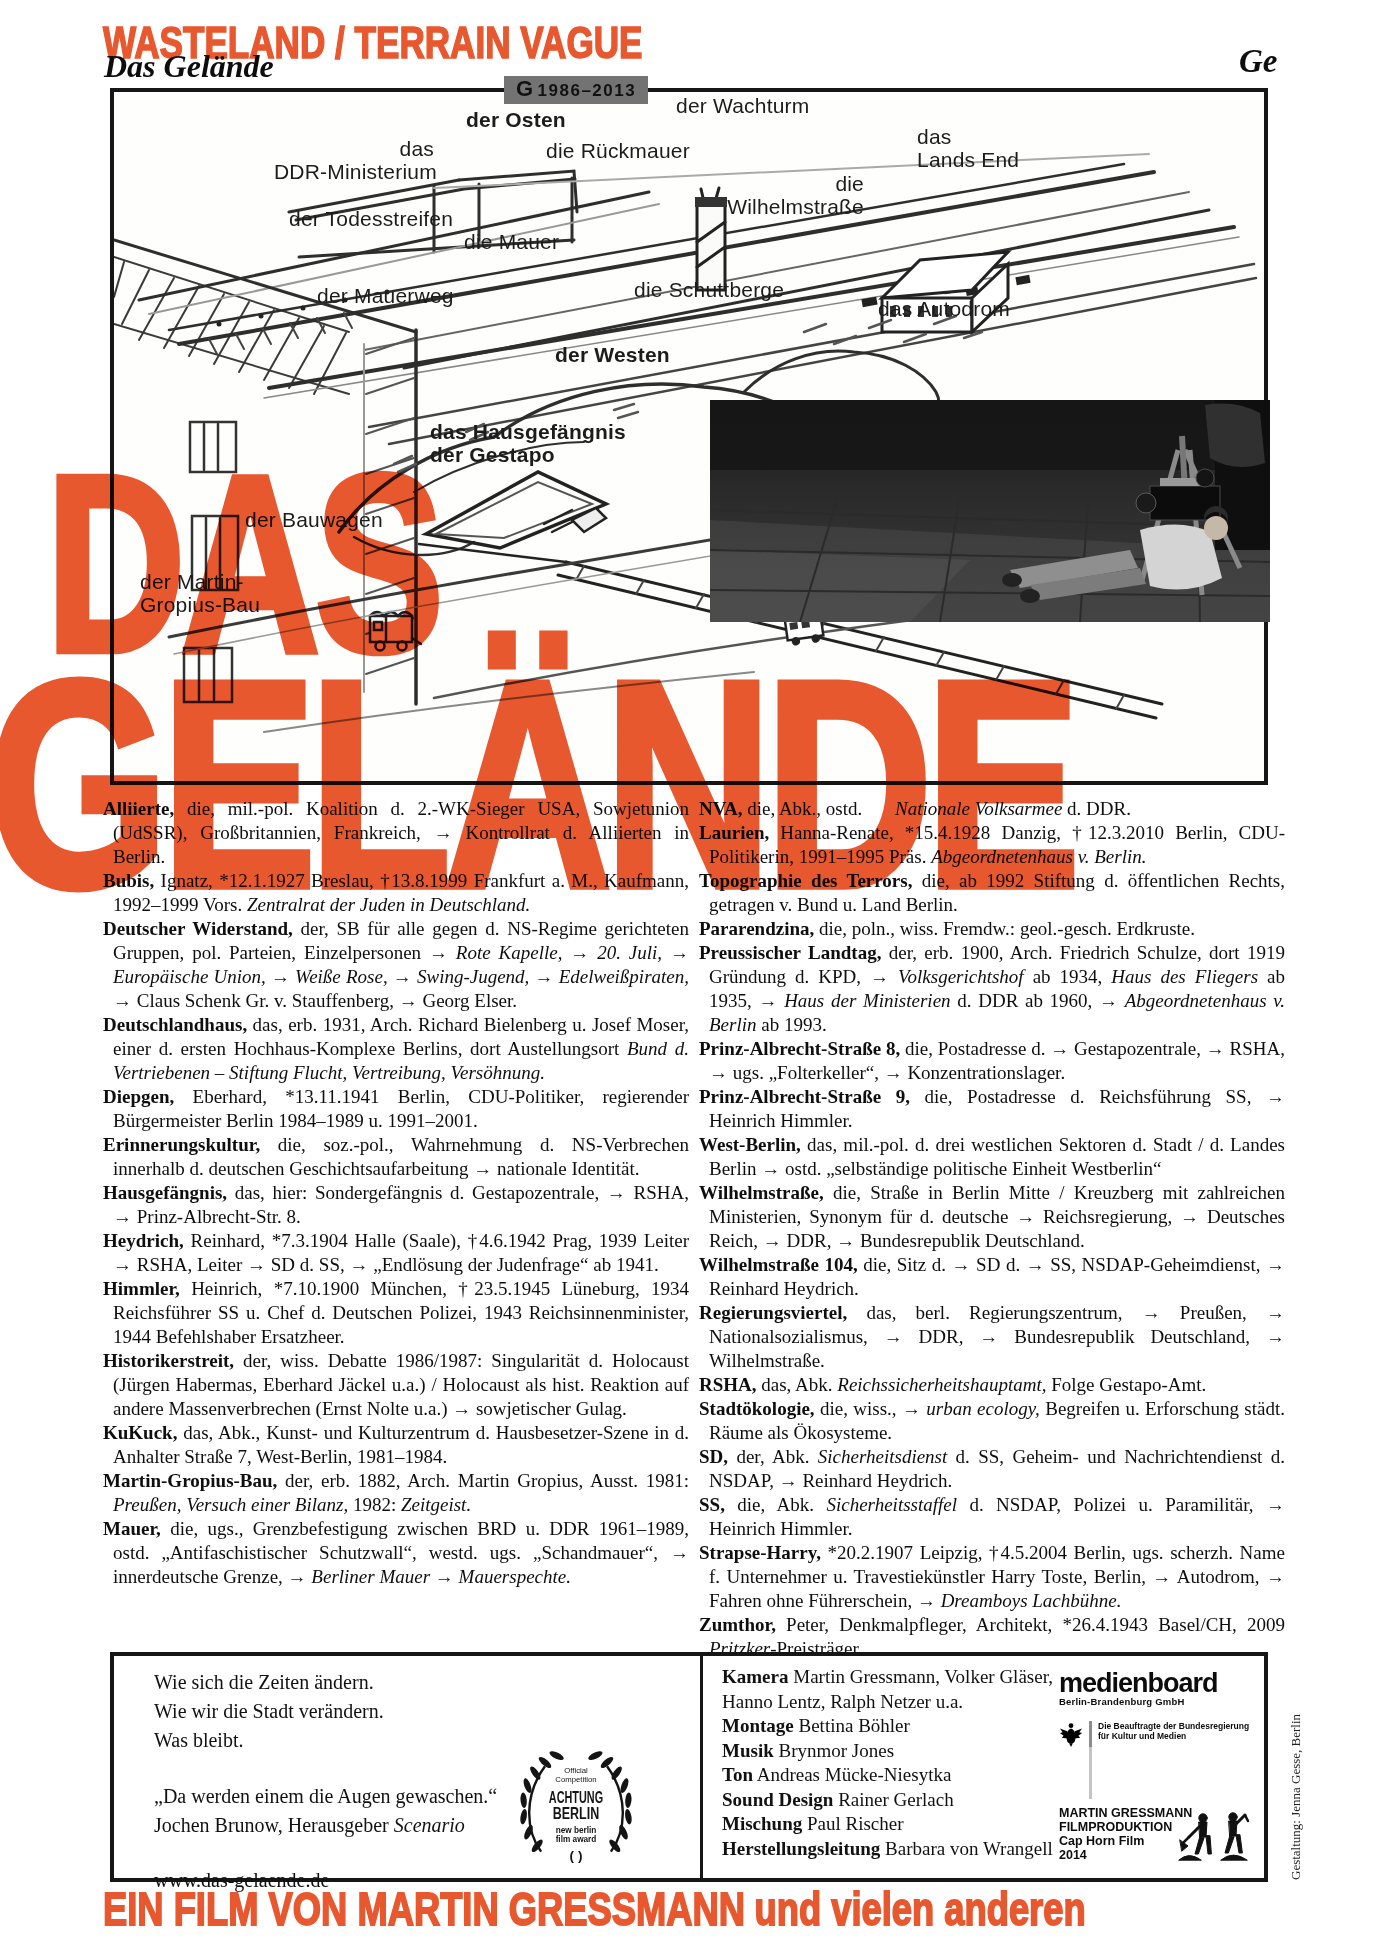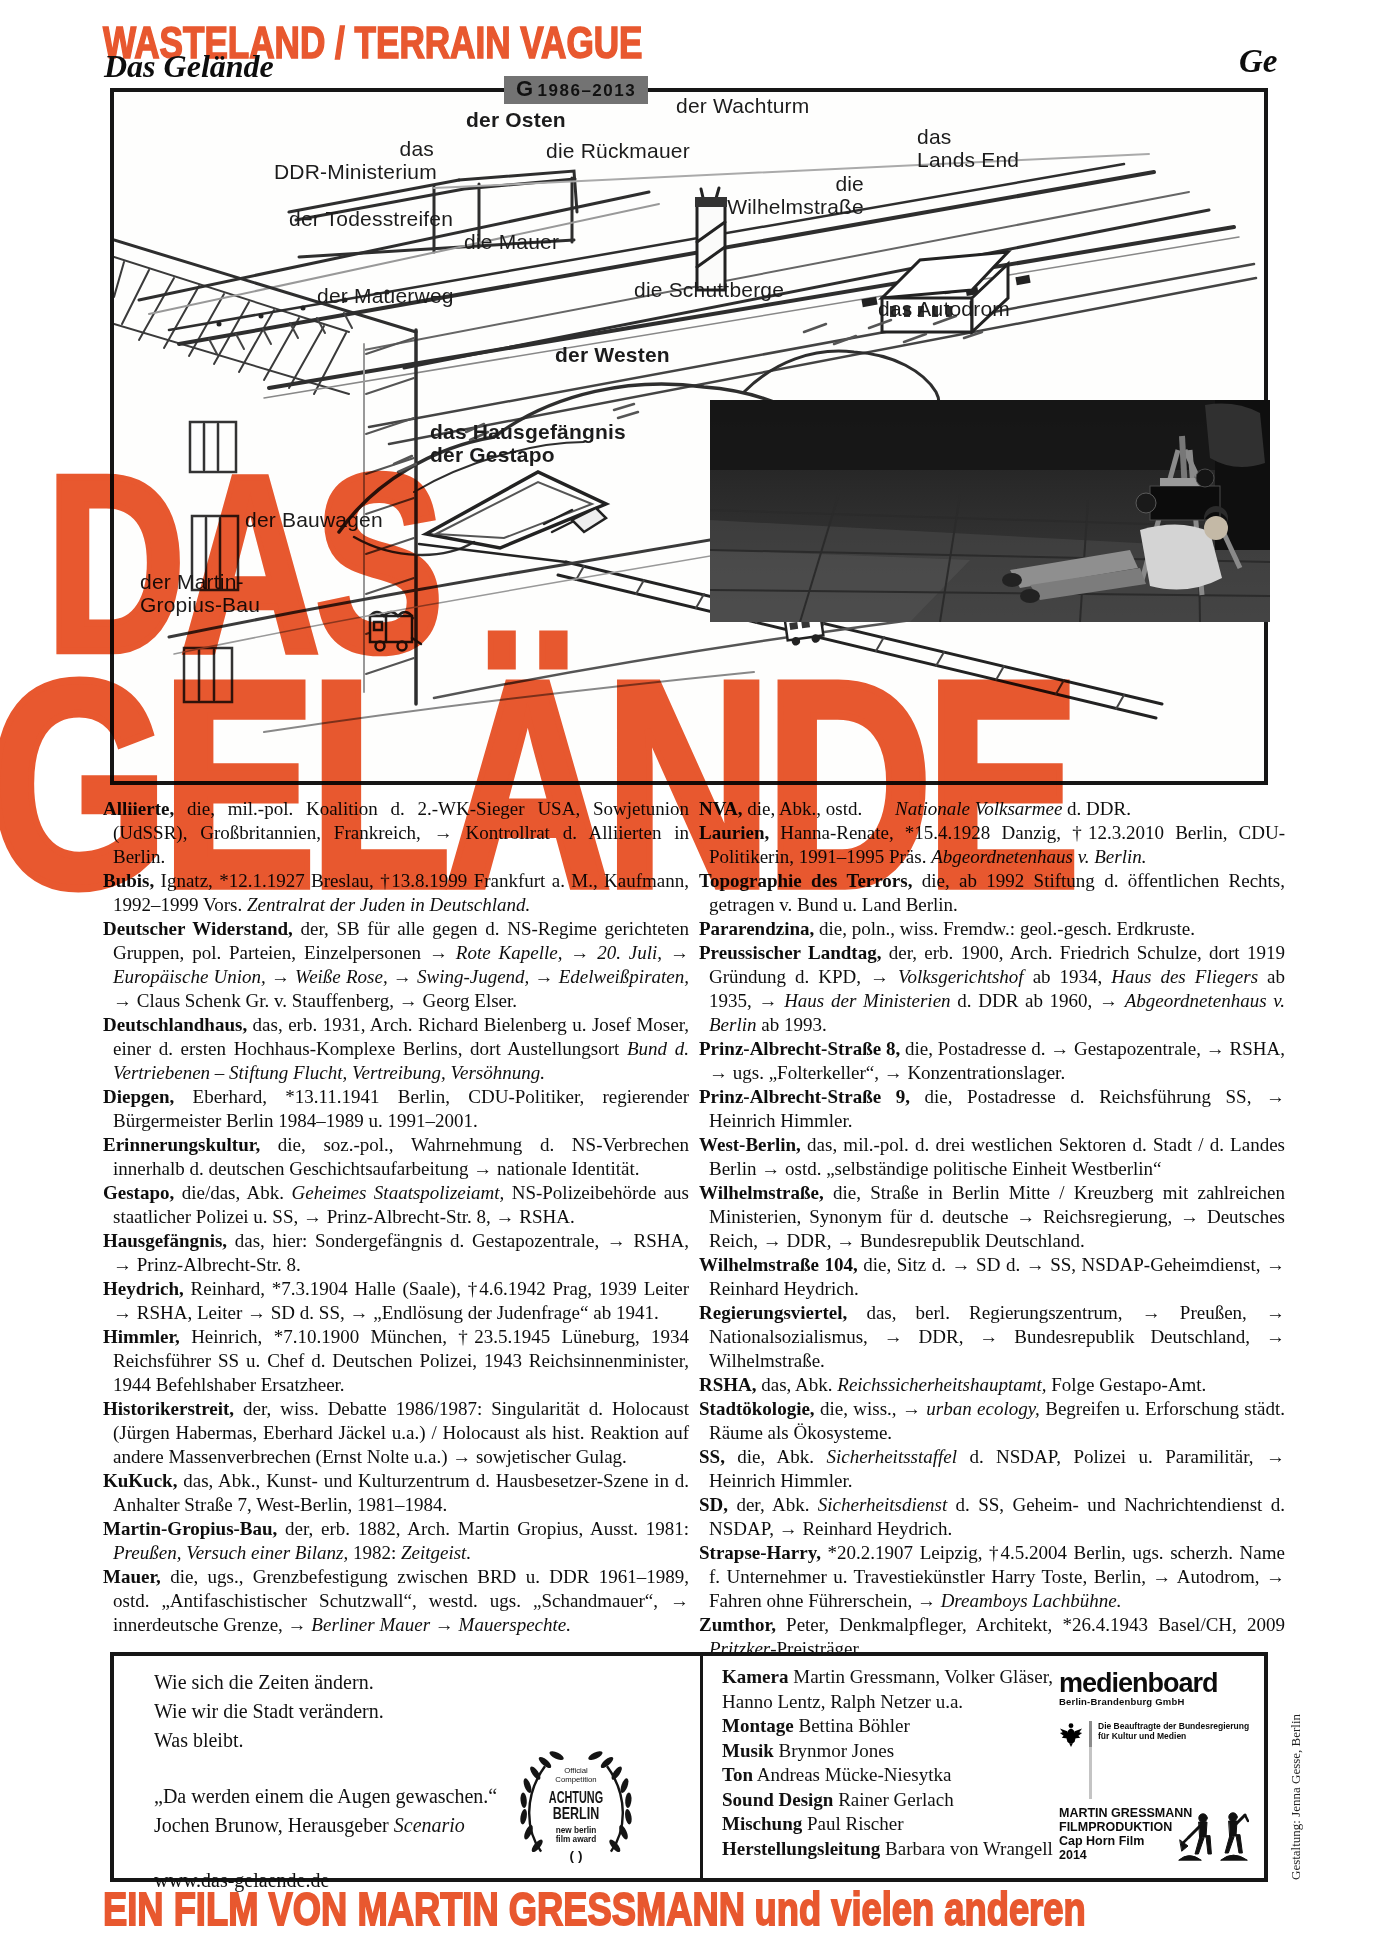--- a/index.html
+++ b/index.html
@@ -437,21 +437,20 @@
       </div>
   </div>
 
   <div class="gloss-col col-left" id="col-left">
       <div class="entry"><span class="term">Alliierte,</span><span> die, mil.-pol. Koalition d. 2.-WK-Sieger USA, Sowjetunion (UdSSR), Großbritannien, Frankreich, → Kontrollrat d. Alliierten in Berlin.</span></div>
       <div class="entry"><span class="term">Bubis,</span><span> Ignatz, *12.1.1927 Breslau, †13.8.1999 Frankfurt a. M., Kaufmann, 1992–1999 Vors. </span><span style="font-style: italic;">Zentralrat der Juden in Deutschland.</span></div>
       <div class="entry"><span class="term">Deutscher Widerstand,</span><span> der, SB für alle gegen d. NS-Regime gerichteten Gruppen, pol. Parteien, Einzelpersonen → </span><span style="font-style: italic;">Rote Kapelle,</span><span> → </span><span style="font-style: italic;">20. Juli,</span><span> → </span><span style="font-style: italic;">Europäische Union,</span><span> → </span><span style="font-style: italic;">Weiße Rose,</span><span> → </span><span style="font-style: italic;">Swing-Jugend,</span><span> → </span><span style="font-style: italic;">Edelweißpiraten,</span><span> → Claus Schenk Gr. v. Stauffenberg, → Georg Elser.</span></div>
       <div class="entry"><span class="term">Deutschlandhaus,</span><span> das, erb. 1931, Arch. Richard Bielenberg u. Josef Moser, einer d. ersten Hochhaus-Komplexe Berlins, dort Austellungsort </span><span style="font-style: italic;">Bund d. Vertriebenen – Stiftung Flucht, Vertreibung, Versöhnung.</span></div>
       <div class="entry"><span class="term">Diepgen,</span><span> Eberhard, *13.11.1941 Berlin, CDU-Politiker, regierender Bürgermeister Berlin 1984–1989 u. 1991–2001.</span></div>
       <div class="entry"><span class="term">Erinnerungskultur,</span><span> die, soz.-pol., Wahrnehmung d. NS-Verbrechen innerhalb d. deutschen Geschichtsaufarbeitung → nationale Identität.</span></div>
-      <div class="entry"><span class="term">Gestapo,</span><span> die/das, Abk. </span><span style="font-style: italic;">Geheimes Staatspolizeiamt,</span><span> NS-Polizeibehörde aus staatlicher Polizei u. SS, → Prinz-Albrecht-Str. 8, → RSHA.</span></div>
       <div class="entry"><span class="term">Hausgefängnis,</span><span> das, hier: Sondergefängnis d. Gestapozentrale, → RSHA, → Prinz-Albrecht-Str. 8.</span></div>
       <div class="entry"><span class="term">Heydrich,</span><span> Reinhard, *7.3.1904 Halle (Saale), †4.6.1942 Prag, 1939 Leiter → RSHA, Leiter → SD d. SS, → „Endlösung der Judenfrage“ ab 1941.</span></div>
       <div class="entry"><span class="term">Himmler,</span><span> Heinrich, *7.10.1900 München, †23.5.1945 Lüneburg, 1934 Reichsführer SS u. Chef d. Deutschen Polizei, 1943 Reichsinnenminister, 1944 Befehlshaber Ersatzheer.</span></div>
       <div class="entry"><span class="term">Historikerstreit,</span><span> der, wiss. Debatte 1986/1987: Singularität d. Holocaust (Jürgen Habermas, Eberhard Jäckel u.a.) / Holocaust als hist. Reaktion auf andere Massenverbrechen (Ernst Nolte u.a.) → sowjetischer Gulag.</span></div>
       <div class="entry"><span class="term">KuKuck,</span><span> das, Abk., Kunst- und Kulturzentrum d. Hausbesetzer-Szene in d. Anhalter Straße 7, West-Berlin, 1981–1984.</span></div>
       <div class="entry"><span class="term">Martin-Gropius-Bau,</span><span> der, erb. 1882, Arch. Martin Gropius, Ausst. 1981: </span><span style="font-style: italic;">Preußen, Versuch einer Bilanz,</span><span> 1982: </span><span style="font-style: italic;">Zeitgeist.</span></div>
       <div class="entry"><span class="term">Mauer,</span><span> die, ugs., Grenzbefestigung zwischen BRD u. DDR 1961–1989, ostd. „Antifaschistischer Schutzwall“, westd. ugs. „Schandmauer“, → innerdeutsche Grenze, → </span><span style="font-style: italic;">Berliner Mauer</span><span> → </span><span style="font-style: italic;">Mauerspechte.</span></div>
     </div>
   <div class="gloss-col col-right" id="col-right">
       <div class="entry"><span class="term">NVA,</span><span> die, Abk., ostd. </span><span style="font-style: italic; margin-left: 28px;">Nationale Volksarmee</span><span> d. DDR.</span></div>
@@ -460,22 +459,22 @@
       <div class="entry"><span class="term">Pararendzina,</span><span> die, poln., wiss. Fremdw.: geol.-gesch. Erdkruste.</span></div>
       <div class="entry"><span class="term">Preussischer Landtag,</span><span> der, erb. 1900, Arch. Friedrich Schulze, dort 1919 Gründung d. KPD, → </span><span style="font-style: italic;">Volksgerichtshof</span><span> ab 1934, </span><span style="font-style: italic;">Haus des Fliegers</span><span> ab 1935, → </span><span style="font-style: italic;">Haus der Ministerien</span><span> d. DDR ab 1960, → </span><span style="font-style: italic;">Abgeordnetenhaus v. Berlin</span><span> ab 1993.</span></div>
       <div class="entry"><span class="term">Prinz-Albrecht-Straße 8,</span><span> die, Postadresse d. → Gestapozentrale, → RSHA, → ugs. „Folterkeller“, → Konzentrationslager.</span></div>
       <div class="entry"><span class="term">Prinz-Albrecht-Straße 9,</span><span> die, Postadresse d. Reichsführung SS, → Heinrich Himmler.</span></div>
       <div class="entry"><span class="term">West-Berlin,</span><span> das, mil.-pol. d. drei westlichen Sektoren d. Stadt / d. Landes Berlin → ostd. „selbständige politische Einheit Westberlin“</span></div>
       <div class="entry"><span class="term">Wilhelmstraße,</span><span> die, Straße in Berlin Mitte / Kreuzberg mit zahlreichen Ministerien, Synonym für d. deutsche → Reichsregierung, → Deutsches Reich, → DDR, → Bundesrepublik Deutschland.</span></div>
       <div class="entry"><span class="term">Wilhelmstraße 104,</span><span> die, Sitz d. → SD d. → SS, NSDAP-Geheimdienst, → Reinhard Heydrich.</span></div>
       <div class="entry"><span class="term">Regierungsviertel,</span><span> das, berl. Regierungszentrum, → Preußen, → Nationalsozialismus, → DDR, → Bundesrepublik Deutschland, → Wilhelmstraße.</span></div>
       <div class="entry"><span class="term">RSHA,</span><span> das, Abk. </span><span style="font-style: italic;">Reichssicherheitshauptamt,</span><span> Folge Gestapo-Amt.</span></div>
       <div class="entry"><span class="term">Stadtökologie,</span><span> die, wiss., → </span><span style="font-style: italic;">urban ecology,</span><span> Begreifen u. Erforschung städt. Räume als Ökosysteme.</span></div>
+      <div class="entry"><span class="term">SD,</span><span> der, Abk. </span><span style="font-style: italic;">Sicherheitsdienst</span><span> d. SS, Geheim- und Nachrichtendienst d. NSDAP, → Reinhard Heydrich.</span></div>
       <div class="entry"><span class="term">SS,</span><span> die, Abk. </span><span style="font-style: italic;">Sicherheitsstaffel</span><span> d. NSDAP, Polizei u. Paramilitär, → Heinrich Himmler.</span></div>
-      <div class="entry"><span class="term">SD,</span><span> der, Abk. </span><span style="font-style: italic;">Sicherheitsdienst</span><span> d. SS, Geheim- und Nachrichtendienst d. NSDAP, → Reinhard Heydrich.</span></div>
       <div class="entry"><span class="term">Strapse-Harry,</span><span> *20.2.1907 Leipzig, †4.5.2004 Berlin, ugs. scherzh. Name f. Unternehmer u. Travestiekünstler Harry Toste, Berlin, → Autodrom, → Fahren ohne Führerschein, → </span><span style="font-style: italic;">Dreamboys Lachbühne.</span></div>
       <div class="entry"><span class="term">Zumthor,</span><span> Peter, Denkmalpfleger, Architekt, *26.4.1943 Basel/CH, 2009 </span><span style="font-style: italic;">Pritzker</span><span>-Preisträger.</span></div>
     </div>
 
   <div class="big-word big-das">DAS</div>
   <div class="big-word big-gelaende">GELÄNDE</div>
 
   <div class="footer-box">
     <div class="footer-divider"></div>
 

